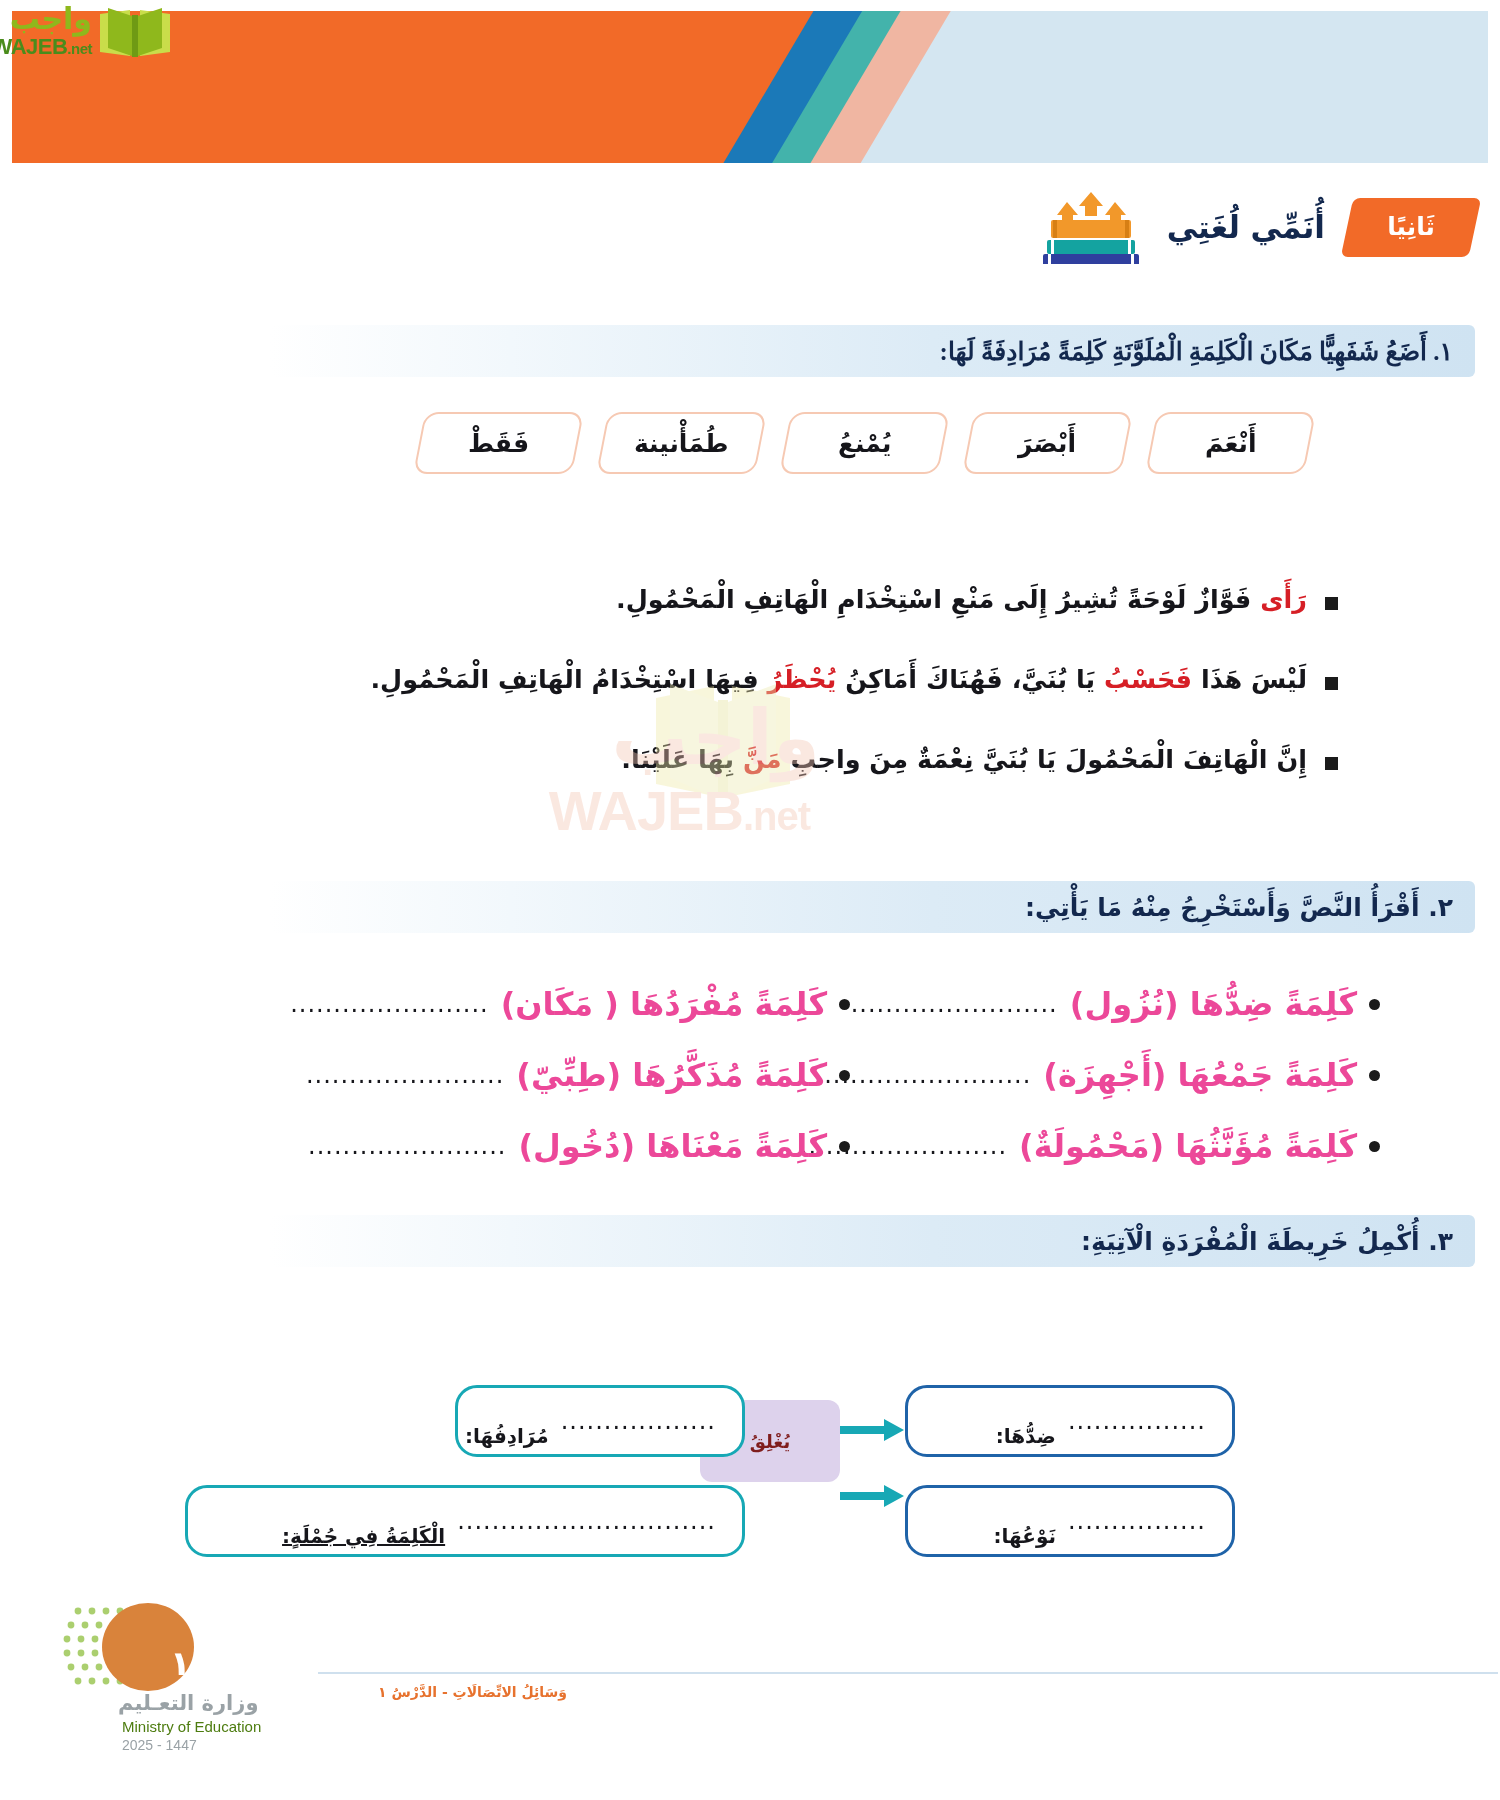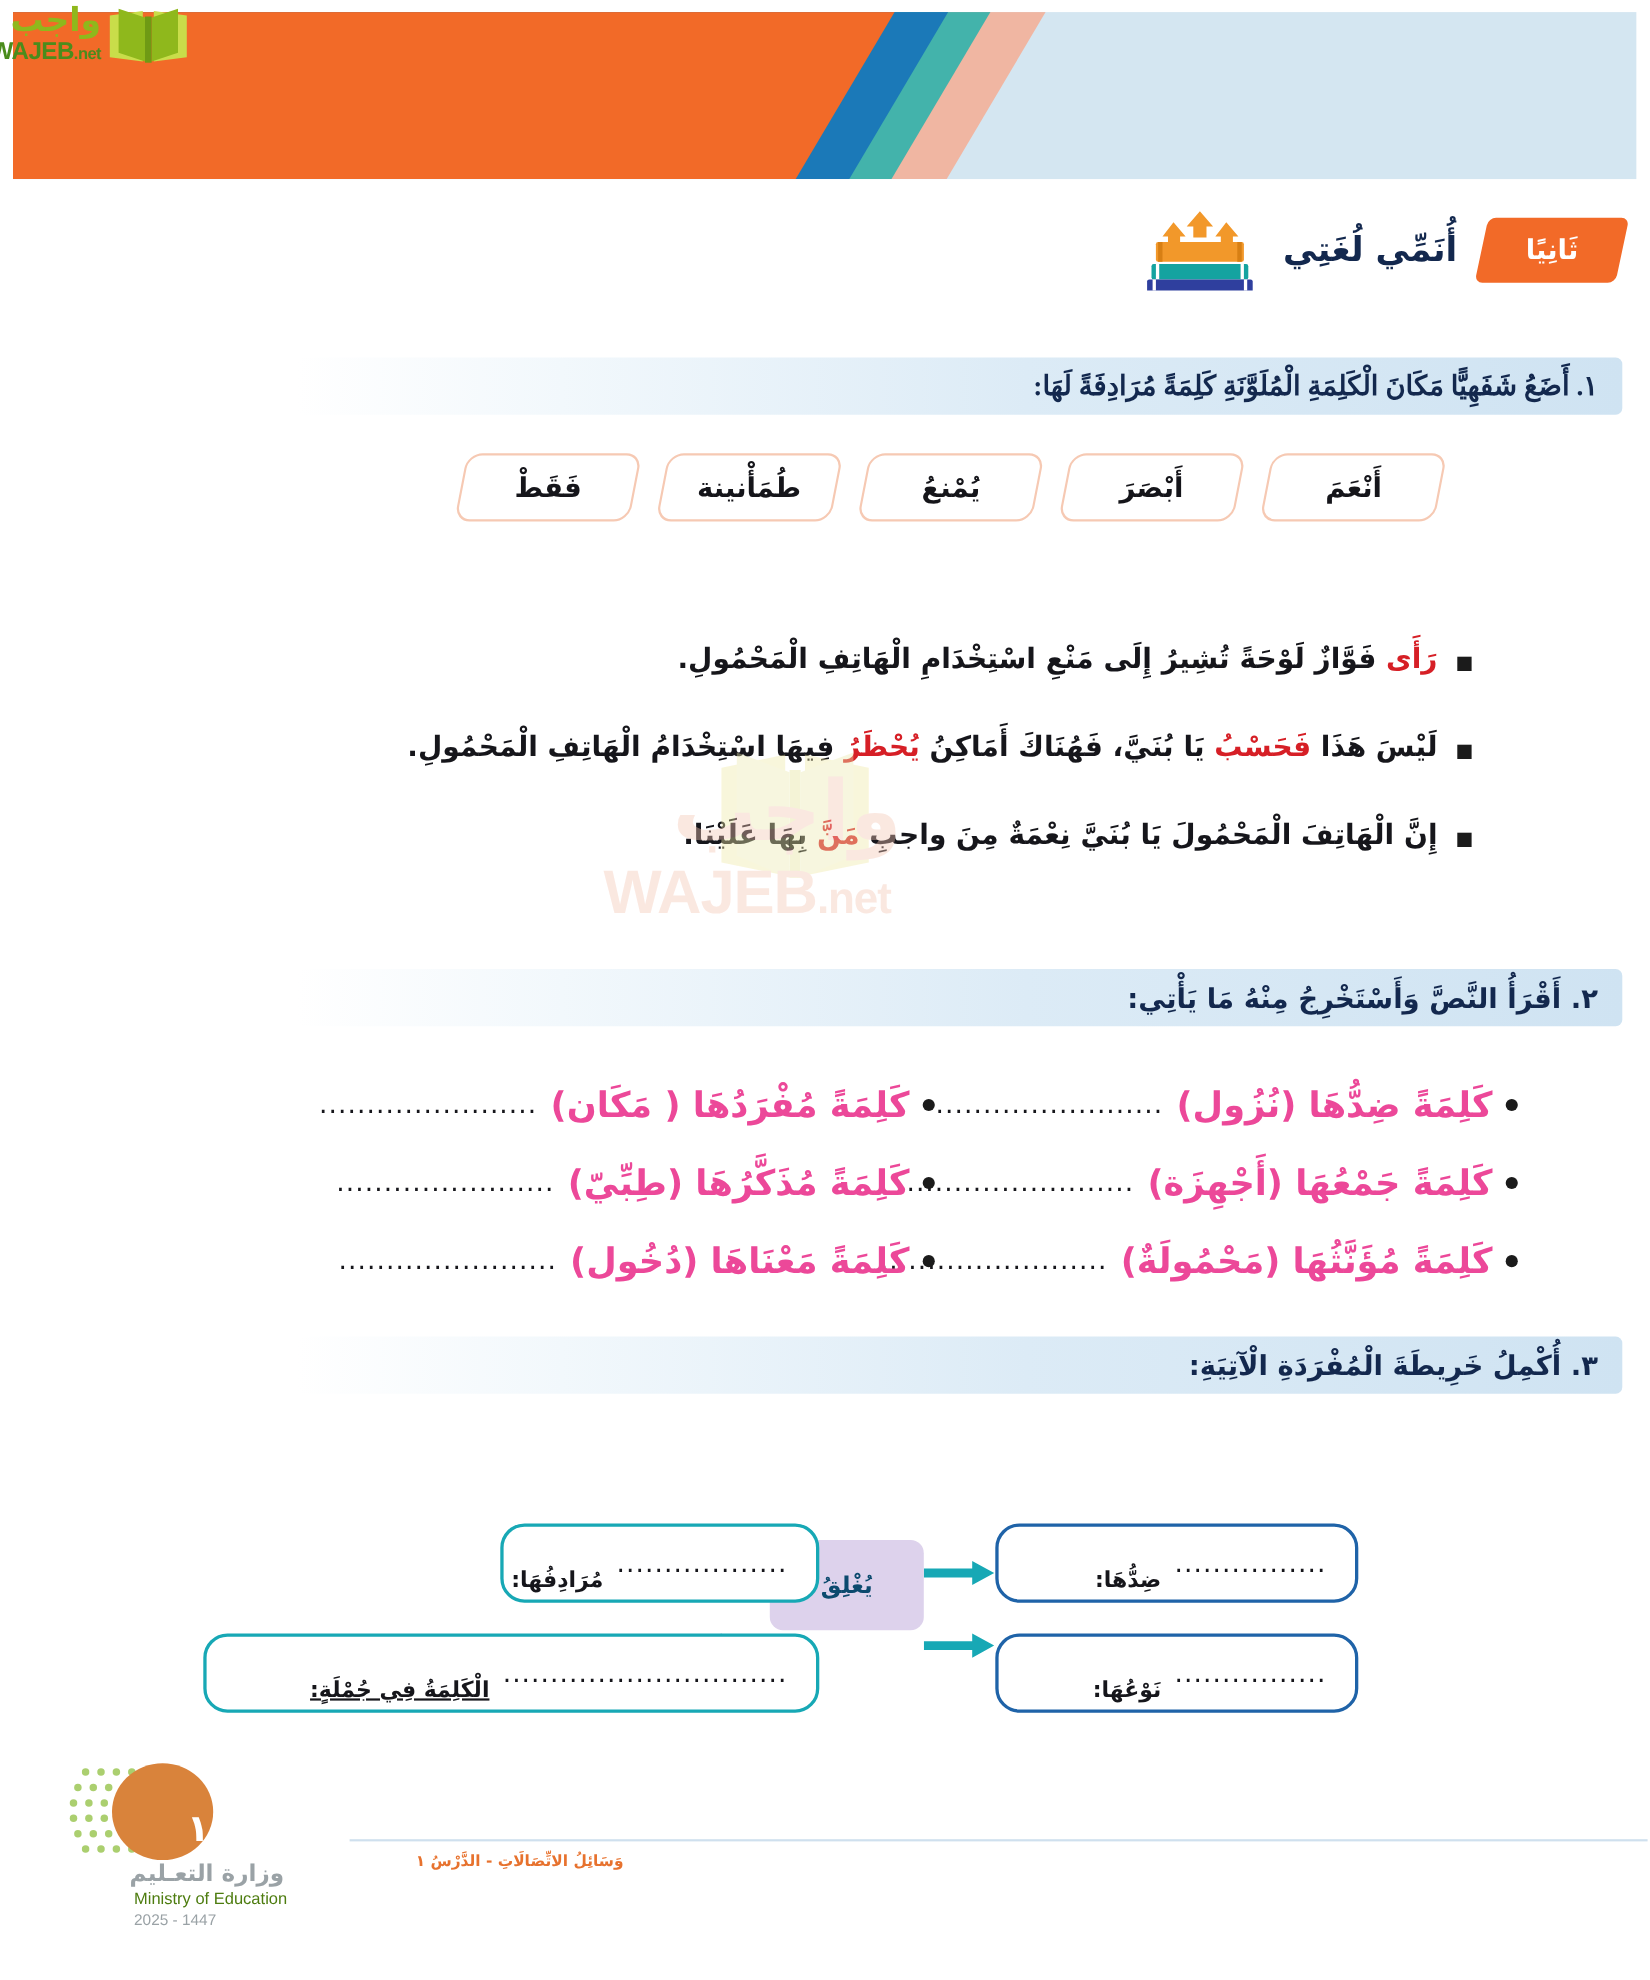--- a/index.html
+++ b/index.html
@@ -70,21 +70,21 @@
   .q2item .dots{font-size:24px;color:#16161b;letter-spacing:1px;}
 
   
   .map{position:absolute;left:0;top:1345px;width:1500px;height:230px;}
   .mbox{position:absolute;border-radius:22px;background:#ffffff;box-sizing:border-box;
      display:flex;align-items:center;padding:0 26px;}
   .mbox .mtxt{font-size:20px;font-weight:bold;color:#16161b;white-space:nowrap;margin-top:30px;}
   .mbox .mdots{font-size:24px;color:#16161b;letter-spacing:1px;}
   .center-word{position:absolute;background:#ddd2ec;border-radius:12px;
      display:flex;align-items:center;justify-content:center;}
-  .center-word span{font-size:21px;font-weight:bold;color:#0c4a6e;}
+  .center-word span{font-size:18px;font-weight:bold;color:#7f1d1d;}
 
   
   .footer-line{position:absolute;left:318px;top:1672px;width:1180px;height:2px;background:#cfe0ee;}
   .footer-text{position:absolute;right:933px;top:1684px;font-size:14px;font-weight:bold;color:#e7722e;white-space:nowrap;}
   .moe{position:absolute;left:60px;top:1595px;width:255px;height:165px;}
   .moe .pagenum{position:absolute;left:110px;top:48px;font-size:34px;font-weight:bold;color:#ffffff;}
   .moe .moe-ar{position:absolute;left:58px;top:96px;font-size:21px;color:#9aa2a6;font-weight:bold;white-space:nowrap;}
   .moe .moe-en{position:absolute;left:62px;top:123px;font-size:15px;color:#4d7c0f;
      font-family:"Liberation Sans",sans-serif;direction:ltr;white-space:nowrap;}
   .moe .moe-yr{position:absolute;left:62px;top:142px;font-size:14px;color:#9aa2a6;

